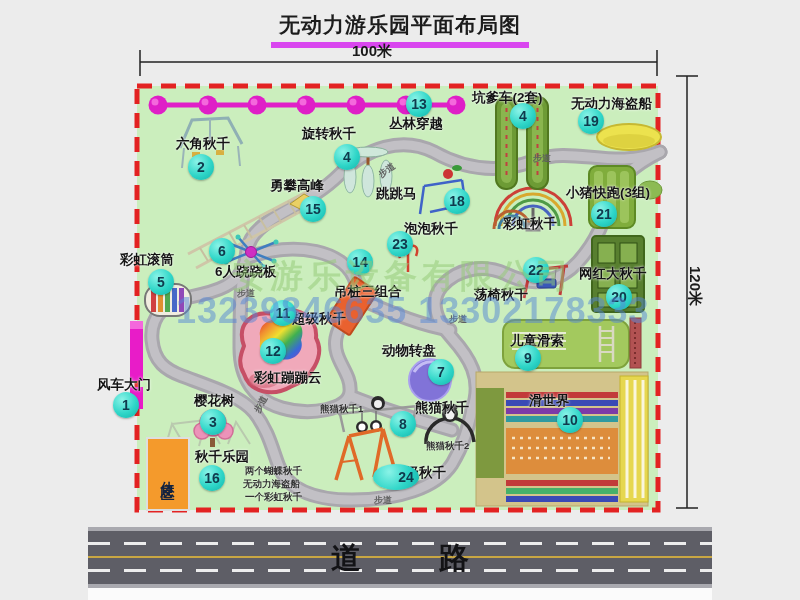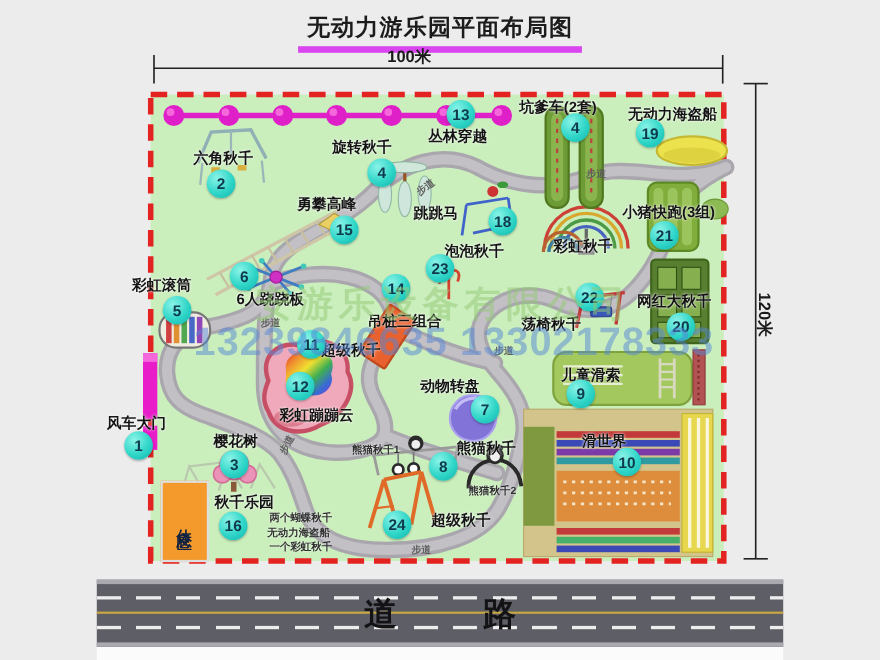--- a/index.html
+++ b/index.html
@@ -344,21 +344,21 @@
       <div class="badge" style="left: 578px; top: 108px;">19</div>
       <div class="map-label" style="left: 571px; top: 95px;">无动力海盗船</div>
       <div class="badge" style="left: 606px; top: 284px;">20</div>
       <div class="map-label" style="left: 579px; top: 265px;">网红大秋千</div>
       <div class="badge" style="left: 591px; top: 201px;">21</div>
       <div class="map-label" style="left: 566px; top: 184px;">小猪快跑(3组)</div>
       <div class="badge" style="left: 523px; top: 257px;">22</div>
       <div class="map-label" style="left: 474px; top: 286px;">荡椅秋千</div>
       <div class="badge" style="left: 387px; top: 231px;">23</div>
       <div class="map-label" style="left: 404px; top: 220px;">泡泡秋千</div>
-      <div class="badge" style="left: 348px; top: 464px;">24</div>
+      <div class="badge" style="left: 373px; top: 464px; padding-left: 20px;">24</div>
       <div class="map-label" style="left: 392px; top: 464px;">超级秋千</div>
       <div class="walk-label" style="left: 378px; top: 164px; transform: rotate(-35deg);">步道</div>
       <div class="walk-label" style="left: 533px; top: 152px;">步道</div>
       <div class="walk-label" style="left: 237px; top: 287px;">步道</div>
       <div class="walk-label" style="left: 449px; top: 313px;">步道</div>
       <div class="walk-label" style="left: 252px; top: 398px; transform: rotate(-62deg);">步道</div>
       <div class="walk-label" style="left: 374px; top: 494px;">步道</div>
     </div>
 
   <div class="map-label" style="left:503px;top:215px;">彩虹秋千</div>

